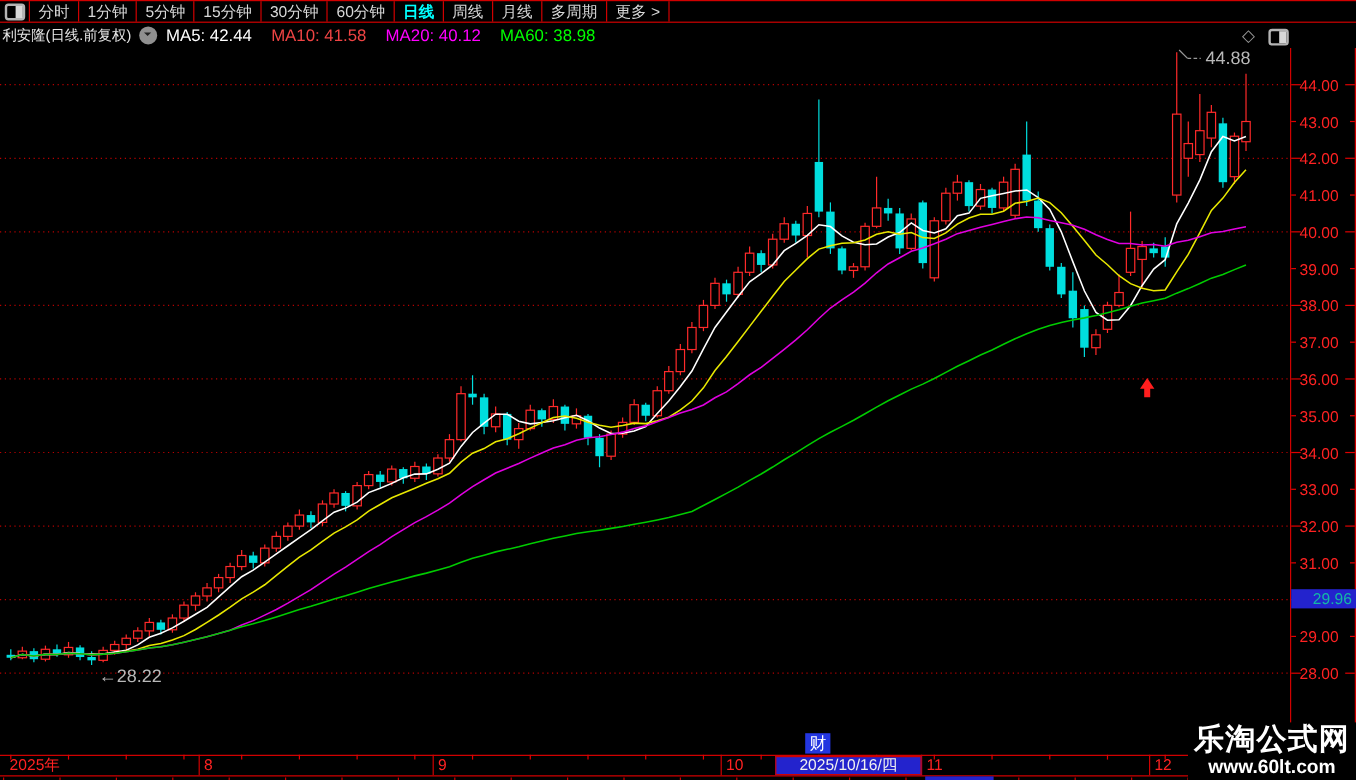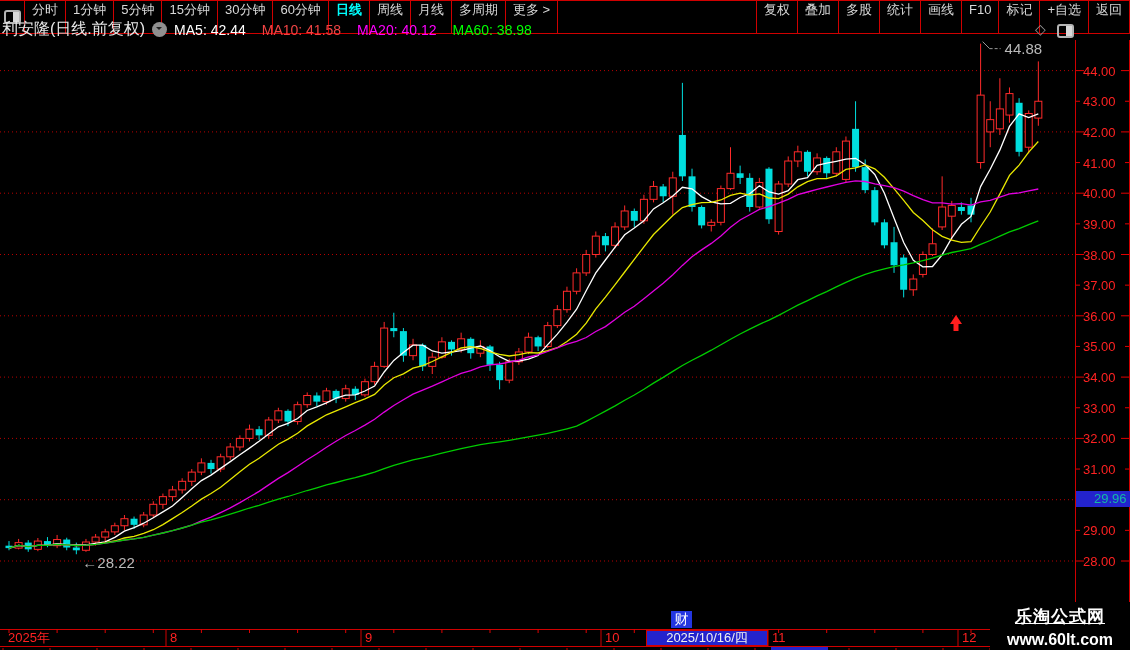--- a/index.html
+++ b/index.html
@@ -1,48 +1,48 @@
 <!DOCTYPE html>
 <html><head>
 <meta charset="utf-8">
 <style>
   html,body{margin:0;padding:0;background:#000;}
   body{width:1130px;height:650px;position:relative;overflow:hidden;
        font-family:"Liberation Sans",sans-serif;}
   
-  .menubar{position:absolute;top:0;left:0;width:1130px;height:34px;box-sizing:border-box;
+  .menubar{position:absolute;top:0;left:0;width:1130px;height:19px;box-sizing:border-box;
            border-top:1px solid #d00000;border-bottom:1px solid #d00000;
            display:flex;align-items:stretch;background:#000;z-index:5;}
   .menu-group{display:flex;align-items:stretch;}
   .mi{padding:0 7px;font-size:13px;line-height:17px;color:#d8d8d8;white-space:nowrap;
       border-left:1px solid #d00000;cursor:default;}
   .menu-group .mi:last-child{border-right:1px solid #d00000;}
   .mi.active{color:#00ffff;font-weight:bold;}
   .spacer{flex:1;}
   .icon-cell{width:24px;display:flex;align-items:center;justify-content:center;}
   .panelbox{width:13px;height:10px;border:2px solid #b4b4b4;border-radius:3px;position:relative;}
   .panelbox span{position:absolute;right:0;top:0;width:6px;height:10px;background:#d8d8d8;display:block;}
   
   .titlebar{position:absolute;top:19px;left:0;height:21px;display:flex;align-items:center;z-index:5;}
-  .t-sym{color:#e8e8e8;font-size:16px;margin-left:2px;}
+  .t-sym{color:#e8e8e8;font-size:12px;margin-left:2px;}
   .t-caret{width:15px;height:15px;border-radius:50%;background:#909090;margin:0 7px;position:relative;}
   .t-caret::after{content:"";position:absolute;left:4px;top:5px;border:3.5px solid transparent;
                   border-top-color:#222;border-bottom:none;}
   .ma-item{font-size:14px;margin-right:16px;white-space:nowrap;}
   
   .price-box{position:absolute;left:1076px;top:491px;width:47px;height:16px;background:#2323cd;
              color:#14b8a6;font-size:13px;line-height:16px;padding-left:18px;z-index:6;}
   .date-box{position:absolute;left:646px;top:630px;width:120px;height:14px;background:#2323cd;
             border:1px solid #d00000;color:#f0f0f0;font-size:13px;line-height:13px;
             text-align:center;z-index:6;}
   .fin-badge{position:absolute;left:671px;top:611px;width:21px;height:17px;background:#2336e0;
              color:#fff;font-size:14px;line-height:17px;text-align:center;z-index:6;}
   .watermark{position:absolute;right:0;top:602px;width:140px;height:48px;background:#000;
              color:#fff;text-align:center;z-index:7;}
-  .wm1{font-size:17px;font-weight:bold;line-height:29px;letter-spacing:1px;text-decoration:underline;}
+  .wm1{font-size:25px;font-weight:bold;line-height:29px;letter-spacing:1px;}
   .wm2{font-size:16px;font-weight:bold;line-height:17px;text-align:center;}
   .diamond-icon{position:absolute;left:1035px;top:21px;color:#9a9a9a;font-size:14px;z-index:6;}
   .panel-icon2{position:absolute;left:1057px;top:24px;z-index:6;}
   svg{position:absolute;top:0;left:0;z-index:1;}
 </style>
 </head>
 <body>
 
 <div class="menubar">
   <div class="icon-cell">
@@ -57,31 +57,20 @@
       <span class="mi">15分钟</span>
       <span class="mi">30分钟</span>
       <span class="mi">60分钟</span>
       <span class="mi active">日线</span>
       <span class="mi">周线</span>
       <span class="mi">月线</span>
       <span class="mi">多周期</span>
       <span class="mi">更多 &gt;</span>
     </div>
   <div class="spacer"></div>
-  <div class="menu-group" id="menu-right">
-      <span class="mi">复权</span>
-      <span class="mi">叠加</span>
-      <span class="mi">多股</span>
-      <span class="mi">统计</span>
-      <span class="mi">画线</span>
-      <span class="mi">F10</span>
-      <span class="mi">标记</span>
-      <span class="mi">+自选</span>
-      <span class="mi">返回</span>
-    </div>
 </div>
 
 <div class="titlebar">
   <span class="t-sym">利安隆(日线.前复权)</span>
   <span class="t-caret"></span>
   <span id="ma-list"><span class="ma-item" style="color: rgb(255, 255, 255); text-align: right;">MA5: 42.44</span><span class="ma-item" style="color: #ef4444;">MA10: 41.58</span><span class="ma-item" style="color: rgb(255, 0, 255); margin-top: 29px;">MA20: 40.12</span><span class="ma-item" style="color: rgb(0, 255, 0);">MA60: 38.98</span></span>
 </div>
 
 <svg id="chart-svg" width="1130" height="650" viewBox="0 0 1130 650">
     <line x1="0" y1="70.60000000000002" x2="1075" y2="70.60000000000002" stroke="#b80000" stroke-width="1" stroke-dasharray="1 3"></line>

